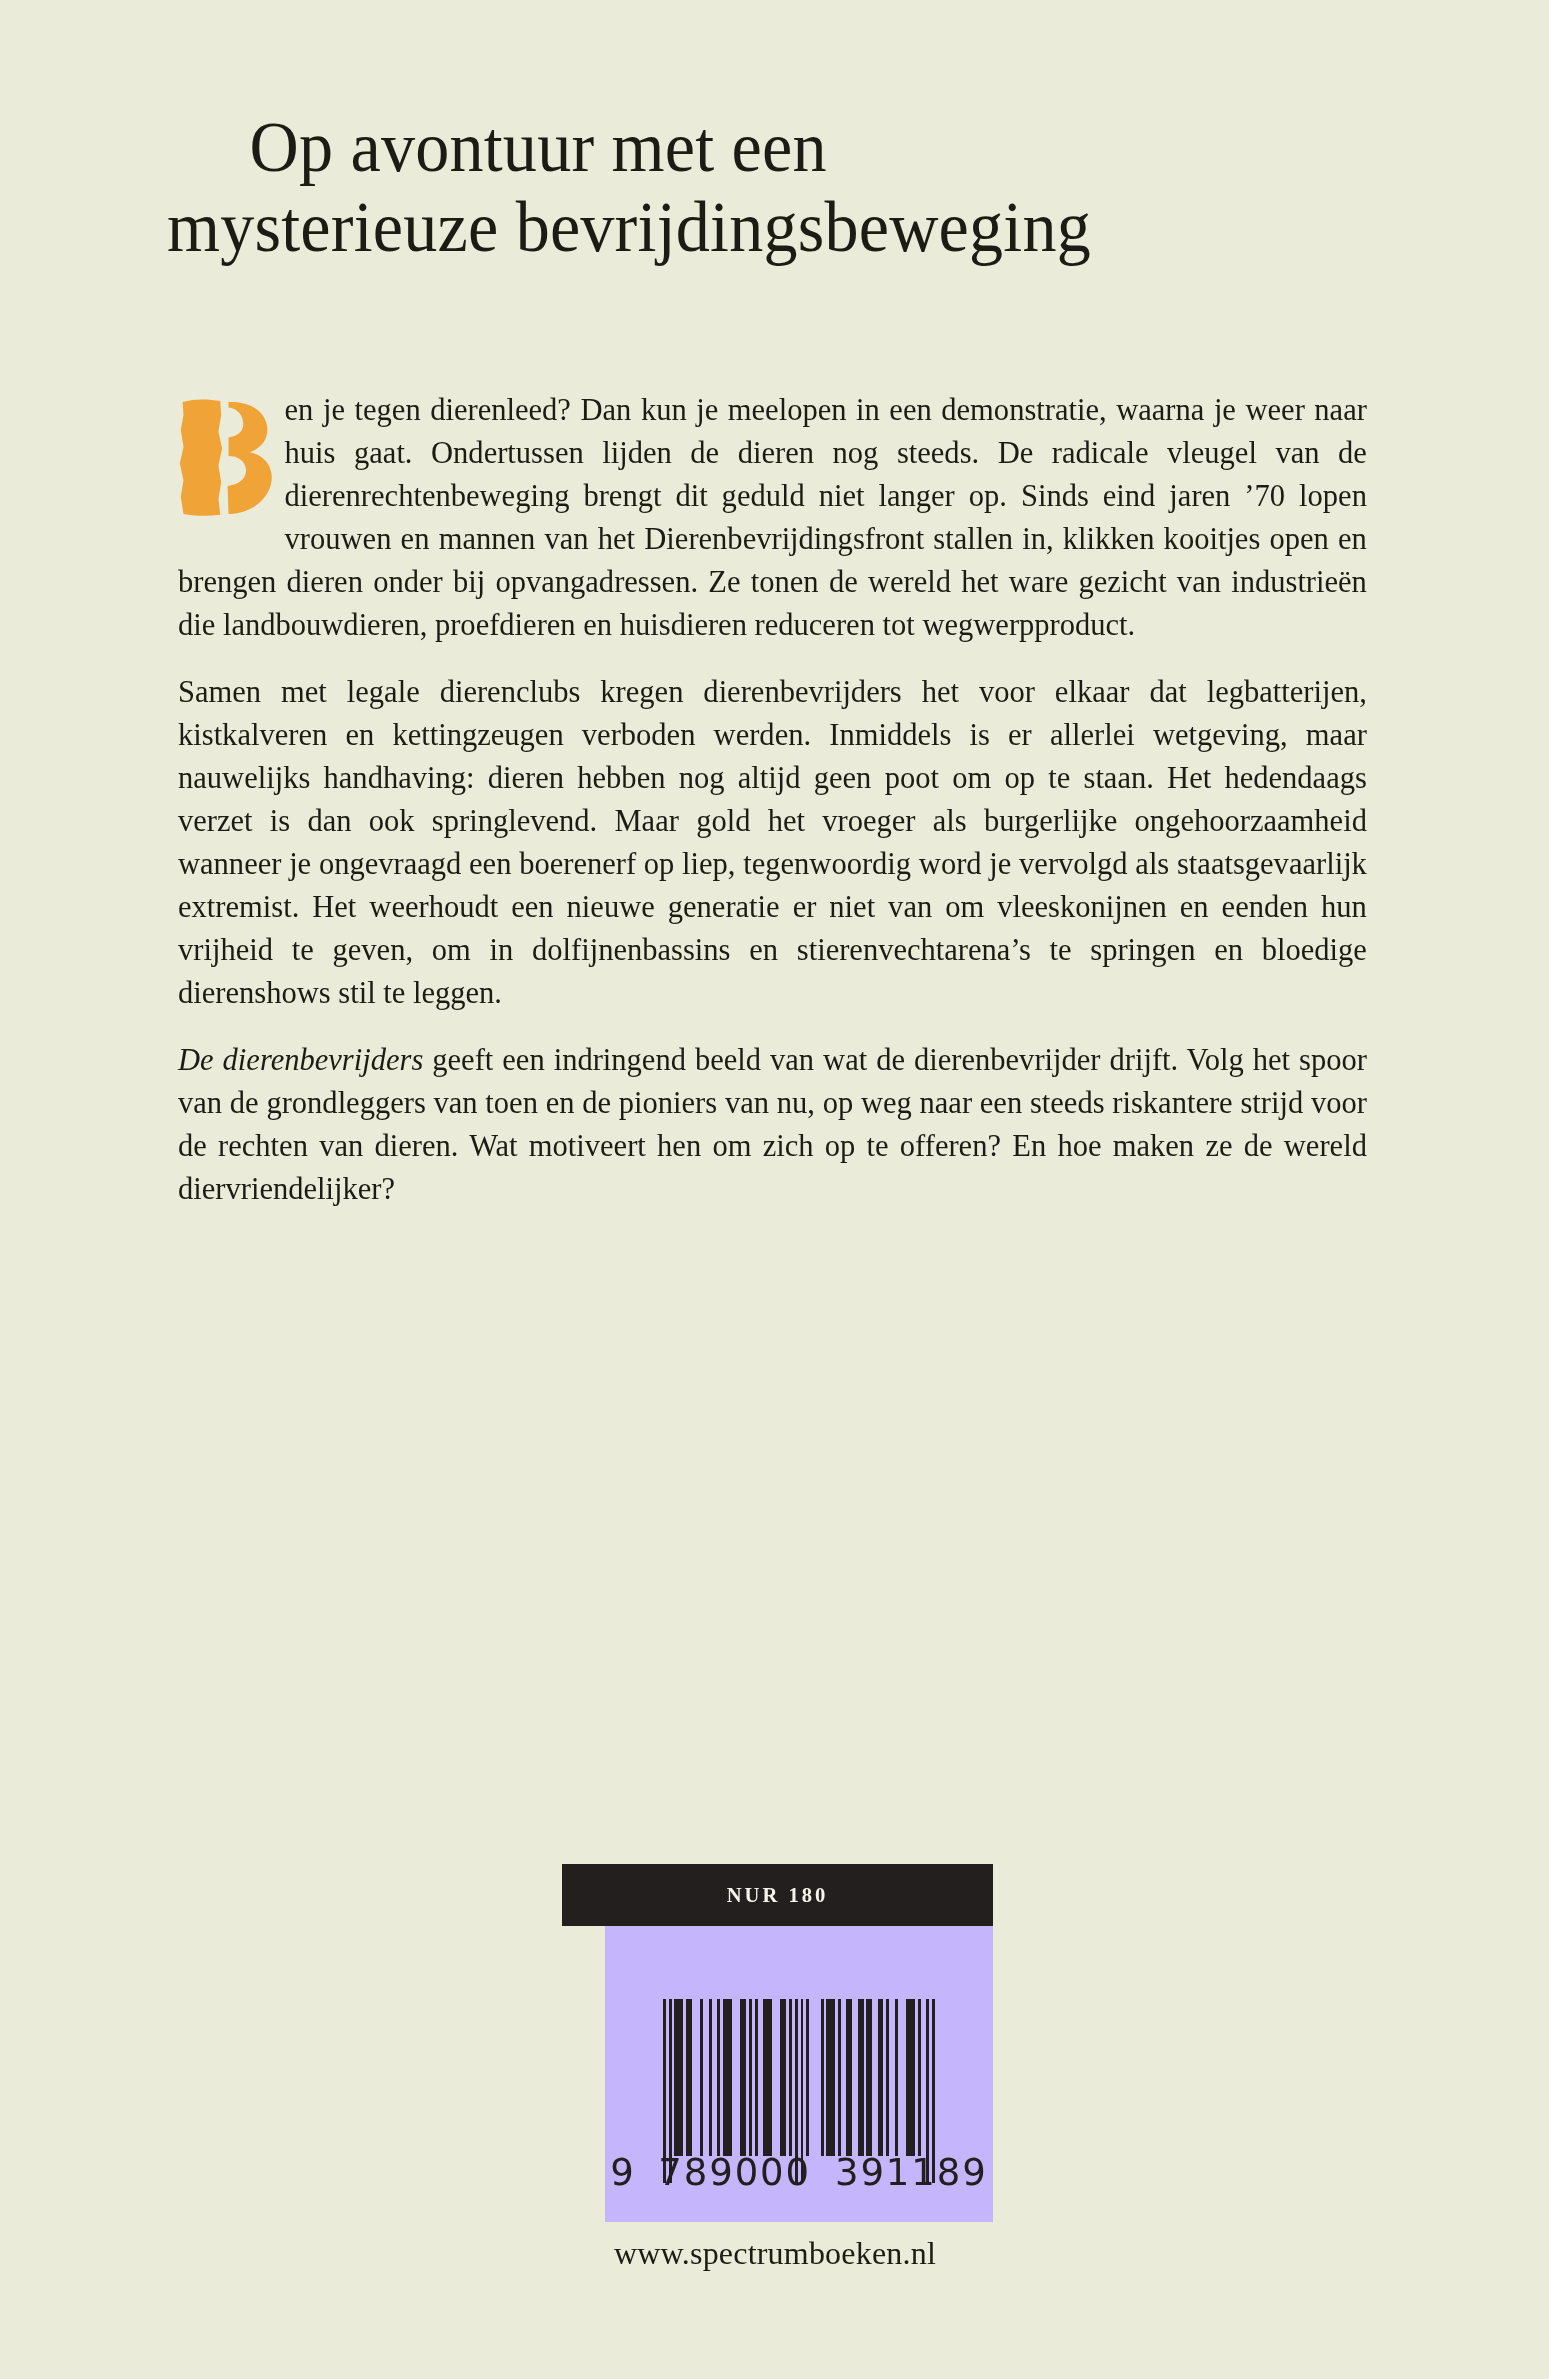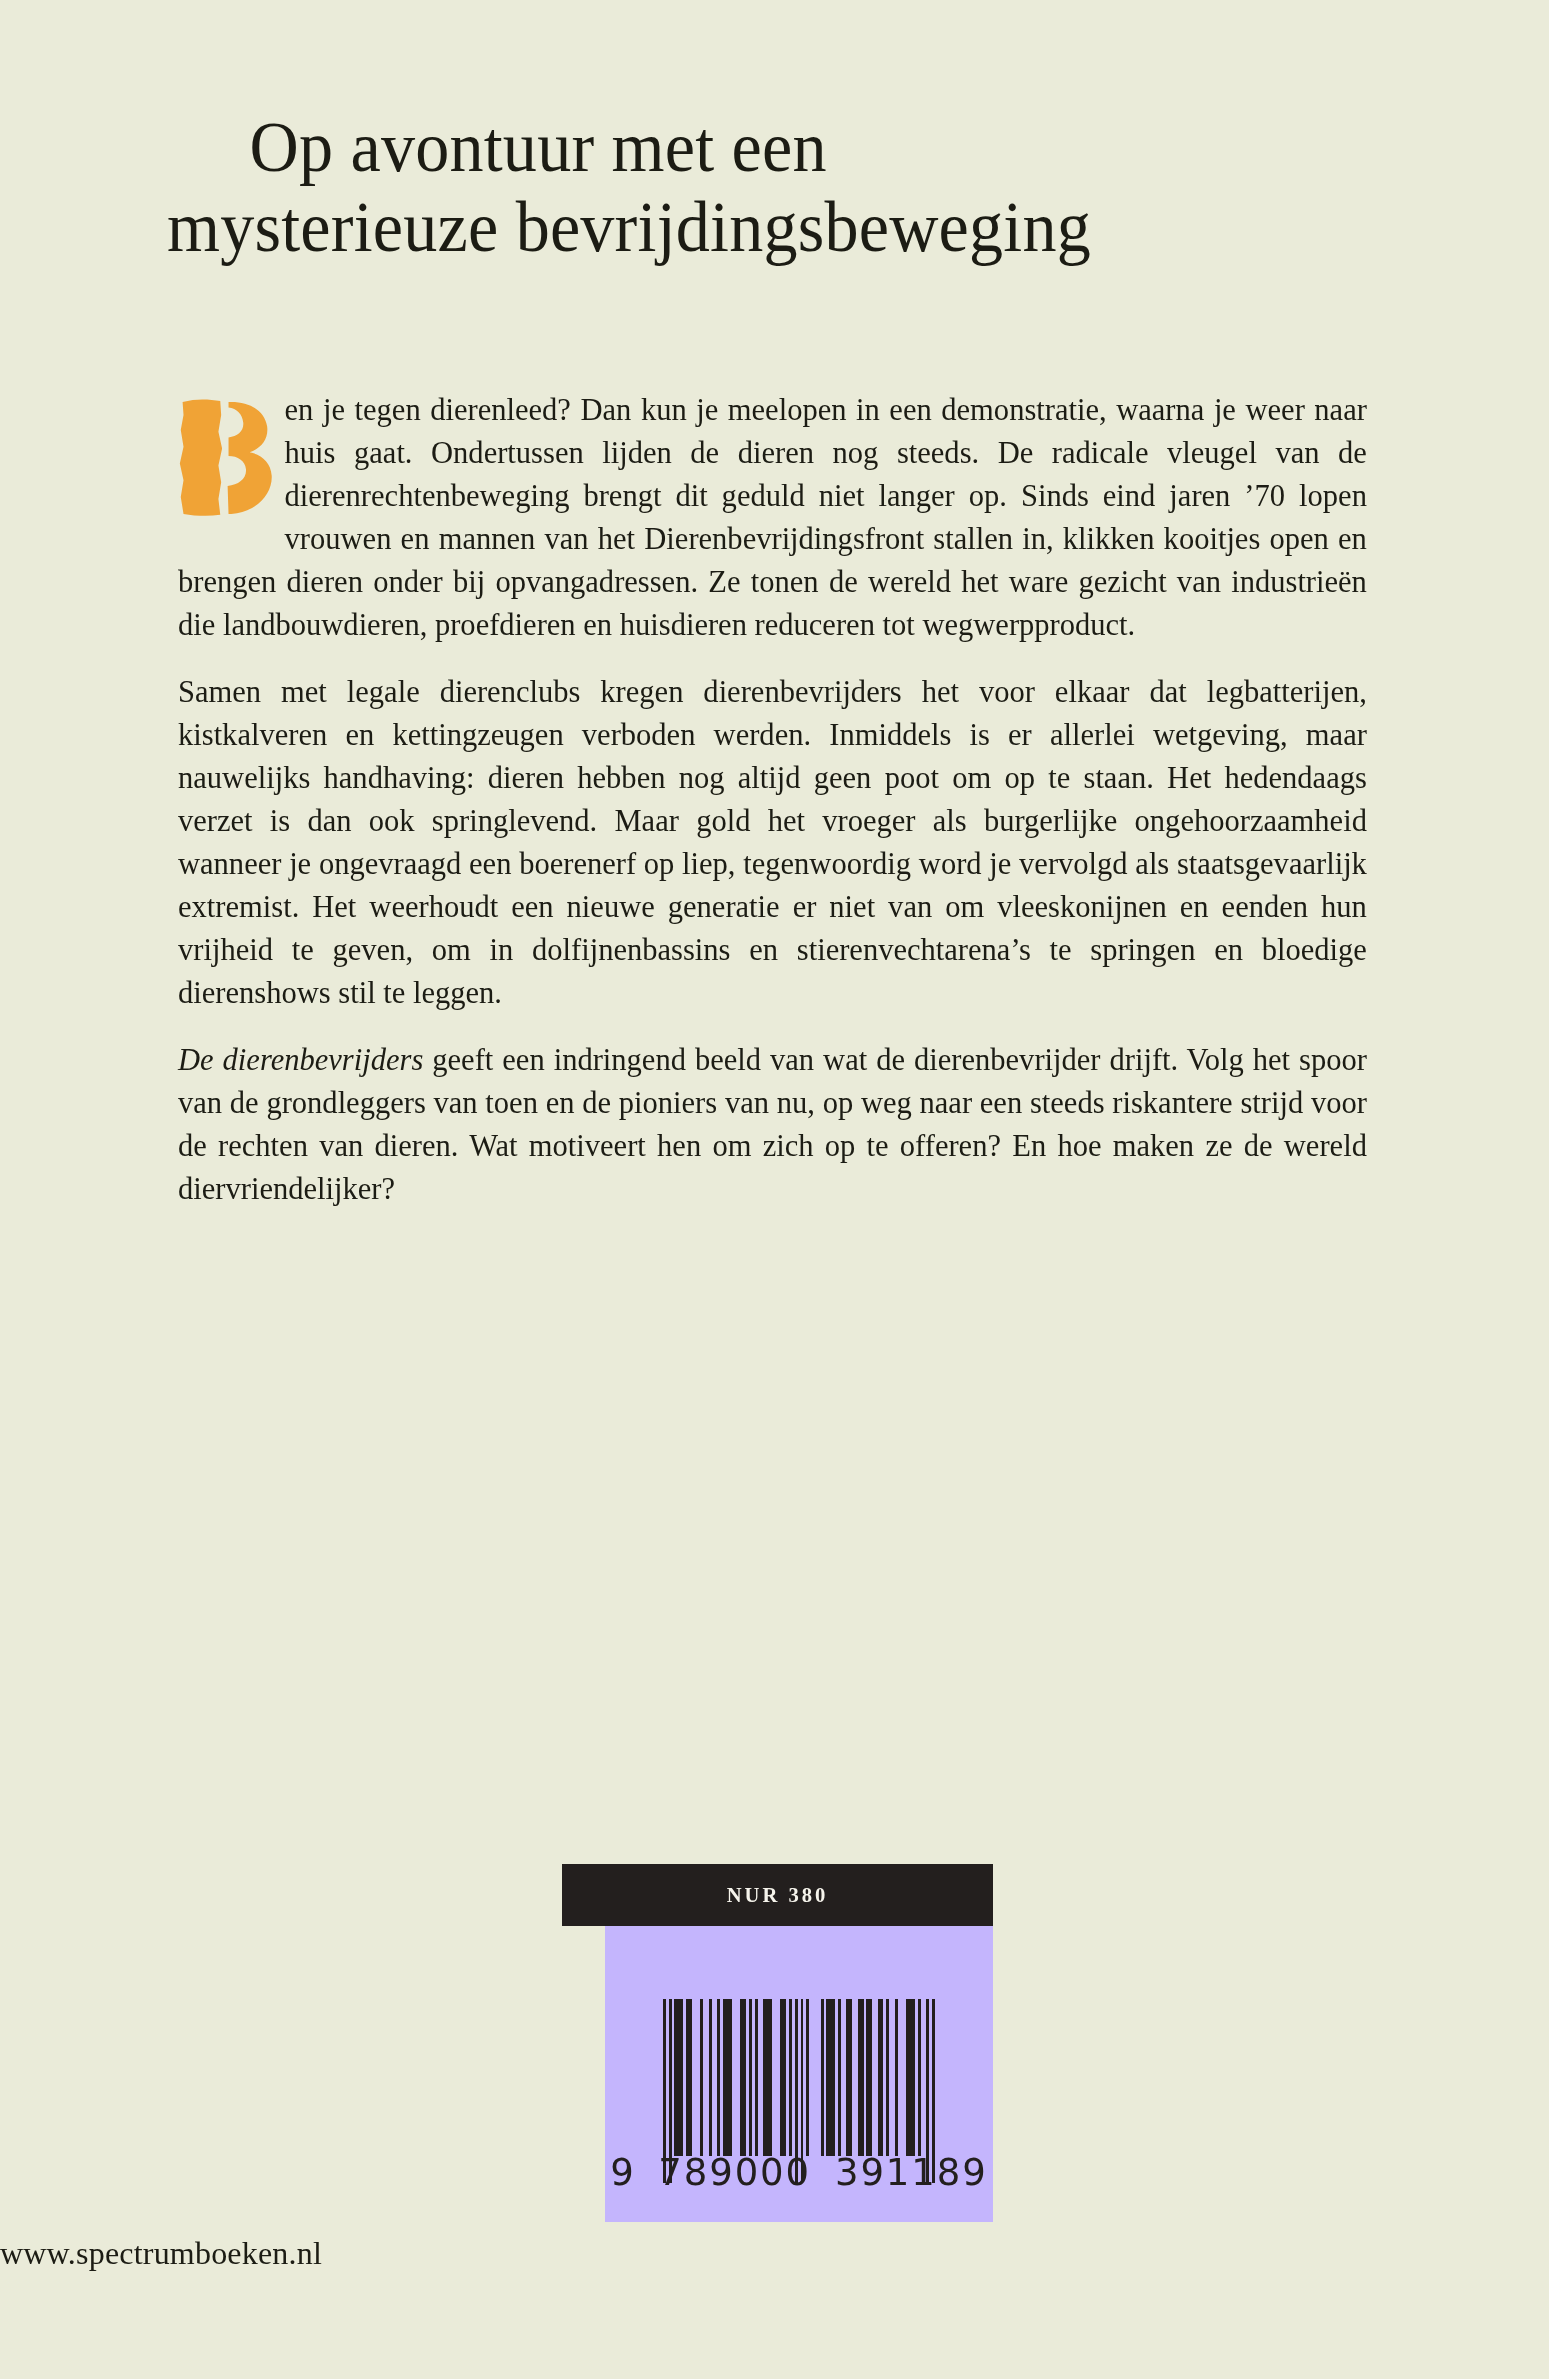--- a/index.html
+++ b/index.html
@@ -128,20 +128,21 @@
   }
   .isbn-digits .grp { display:inline-block; }
   .isbn-digits .sp1 { display:inline-block; width: 22.5px; }
   .isbn-digits .sp2 { display:inline-block; width: 24px; }
 
   .site-url {
     position: absolute;
     left: 0;
     top: 2235px;
     width: 1550px;
+    text-align: center;
     font-size: 32px;
     color: #1c1c14;
     letter-spacing: 0.2px;
   }
 </style>
 </head>
 <body>
 
 <div class="page">
 
@@ -168,21 +169,21 @@
       </span><span>en je tegen dierenleed? Dan kun je meelopen in een demonstratie, waarna je weer naar huis gaat. Ondertussen lijden de dieren nog steeds. De radicale vleugel van de dierenrechtenbeweging brengt dit geduld niet langer op. Sinds eind jaren ’70 lopen vrouwen en mannen van het Dierenbevrijdingsfront stallen in, klikken kooitjes open en brengen dieren onder bij opvangadressen. Ze tonen de wereld het ware gezicht van industrieën die landbouwdieren, proefdieren en huisdieren reduceren tot wegwerpproduct.</span>
     </p>
 
     <p class="copy">Samen met legale dierenclubs kregen dierenbevrijders het voor elkaar dat legbatterijen, kistkalveren en kettingzeugen verboden werden. Inmiddels is er allerlei wetgeving, maar nauwelijks handhaving: dieren hebben nog altijd geen poot om op te staan. Het hedendaags verzet is dan ook springlevend. Maar gold het vroeger als burgerlijke ongehoorzaamheid wanneer je ongevraagd een boerenerf op liep, tegenwoordig word je vervolgd als staatsgevaarlijk extremist. Het weerhoudt een nieuwe generatie er niet van om vleeskonijnen en eenden hun vrijheid te geven, om in dolfijnenbassins en stierenvechtarena’s te springen en bloedige dierenshows stil te leggen.</p>
 
     <p class="copy last"><em>De dierenbevrijders</em><span> geeft een indringend beeld van wat de dierenbevrijder drijft. Volg het spoor van de grondleggers van toen en de pioniers van nu, op weg naar een steeds riskantere strijd voor de rechten van dieren. Wat motiveert hen om zich op te offeren? En hoe maken ze de wereld diervriendelijker?</span></p>
   </div>
 
   <div class="barcode-wrap">
     <div class="nur-bar">
-      <span>NUR 380</span>
+      <span>NUR 180</span>
     </div>
     <div class="barcode-white">
       <div class="bars" id="bars">
           <i class="tall" style="width: 2.9px;"></i>
           <i class="tall" style="width: 2.9px; background: transparent;"></i>
           <i class="tall" style="width: 2.9px;"></i>
           <i style="width: 2.9px; background: transparent;"></i>
           <i style="width: 8.6px;"></i>
           <i style="width: 2.9px; background: transparent;"></i>
           <i style="width: 5.7px;"></i>

